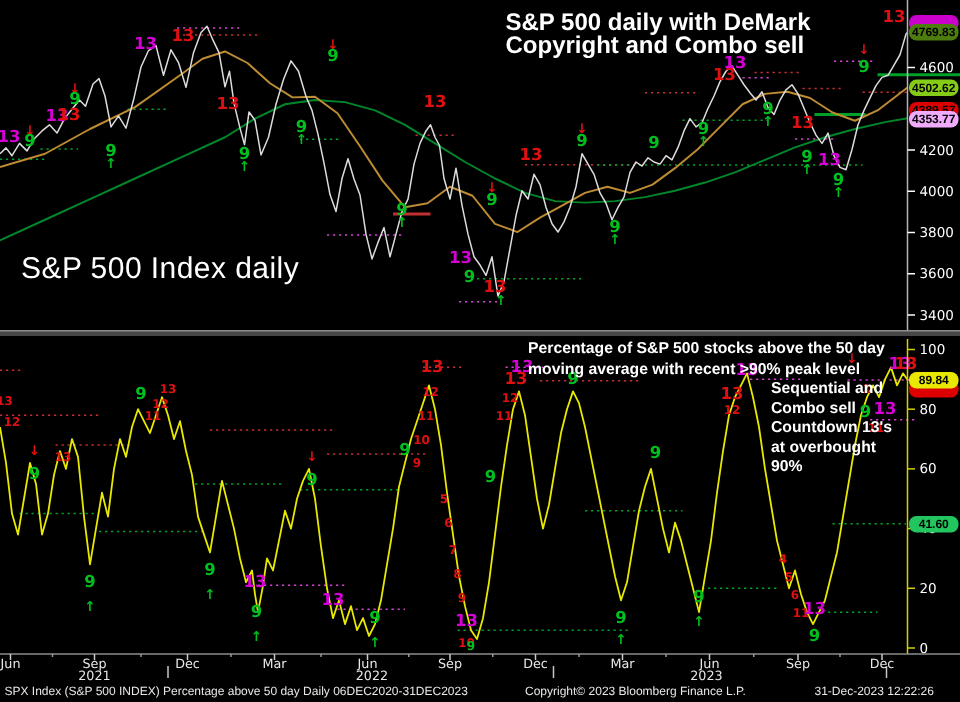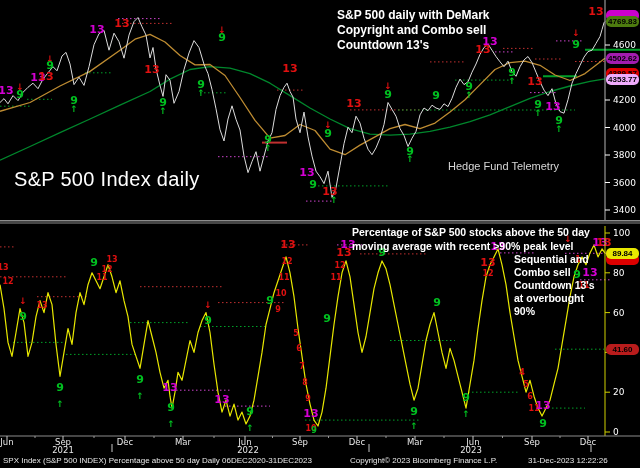--- a/index.html
+++ b/index.html
@@ -1,31 +1,31 @@
 <!DOCTYPE html>
 <html><head>
 <meta charset="utf-8">
 <style>
   html,body{margin:0;padding:0;background:#000;}
   #app{position:relative;width:640px;height:468px;background:#000;overflow:hidden;
        font-family:"Liberation Sans",sans-serif;}
   #chart-svg{position:absolute;left:0;top:0;}
   .txt{position:absolute;color:#fff;}
-  #title{left:337px;top:8px;font-size:12px;font-weight:bold;line-height:15px;}
+  #title{left:337px;top:8px;font-size:16px;font-weight:bold;line-height:15px;}
   #big-label{left:14px;top:168px;font-size:20px;font-weight:500;letter-spacing:.3px;}
   #watermark{left:448px;top:160px;font-size:11px;color:#d6d6d6;font-weight:500;}
   #note1{left:352px;top:225px;font-size:10.5px;font-weight:bold;line-height:14px;}
   #note2{left:514px;top:253px;font-size:10.5px;font-weight:bold;width:84px;line-height:13px;}
   #divider{position:absolute;left:0;top:220px;width:640px;height:3px;background:#474747;border-top:1px solid #8d8d8d;}
   .chip{position:absolute;left:606px;width:33px;height:11px;border-radius:5px;color:#000;
         font-size:8px;font-weight:bold;text-align:center;line-height:11px;}
   .foot{position:absolute;top:456px;font-size:8px;color:#e8e8e8;white-space:nowrap;}
   #foot-left{left:3px;}
   #foot-center{left:350px;}
-  #foot-right{left:528px;}
+  #foot-right{left:543px;}
 </style>
 </head>
 <body>
 
 <div id="app">
 
   <svg id="chart-svg" width="640" height="468">
     <g id="g-top">
         <line x1="0" x2="30" y1="106.2" y2="106.2" stroke="#00a028" stroke-width="1" stroke-dasharray="1.5,2.5"></line>
         <line x1="27" x2="52" y1="99.3" y2="99.3" stroke="#00a028" stroke-width="1" stroke-dasharray="1.5,2.5"></line>
@@ -254,43 +254,41 @@
         <text x="471" y="453" fill="#e8e8e8" font-size="8.5" font-family="DejaVu Sans, sans-serif" font-weight="normal" text-anchor="middle">2023</text>
         <line x1="112" y1="444" x2="112" y2="452" stroke="#c8c8c8" stroke-width="1"></line>
         <line x1="369" y1="444" x2="369" y2="452" stroke="#c8c8c8" stroke-width="1"></line>
         <line x1="591" y1="444" x2="591" y2="452" stroke="#c8c8c8" stroke-width="1"></line>
       </g>
   </svg>
 
   <div class="txt" id="title">
     <div>S&amp;P 500 daily with DeMark</div>
     <div>Copyright and Combo sell</div>
-    <div>Countdown 13's</div>
   </div>
 
   <div class="txt" id="big-label">S&amp;P 500 Index daily</div>
-  <div class="txt" id="watermark">Hedge Fund Telemetry</div>
 
   <div id="divider"></div>
 
   <div class="txt" id="note1">
     <div>Percentage of S&amp;P 500 stocks above the 50 day</div>
     <div>moving average with recent &gt;90% peak level</div>
   </div>
 
   <div class="txt" id="note2">Sequential and Combo sell Countdown 13's at overbought 90%</div>
 
   <div id="chip-layer">
       <div class="chip" style="top: 10px; background: rgb(204, 0, 204);"></div>
       <div class="chip" style="top: 16px; background: #4d7c0f;">4769.83</div>
-      <div class="chip" style="top: 53px; background: #a21caf;">4502.62</div>
+      <div class="chip" style="top: 53px; background: #84cc16;">4502.62</div>
       <div class="chip" style="top: 68px; background: rgb(221, 0, 0);">4389.57</div>
       <div class="chip" style="top: 74px; background: #f0abfc;">4353.77</div>
       <div class="chip" style="top: 254px; background: rgb(221, 0, 0);"></div>
       <div class="chip" style="top: 248px; background: rgb(232, 232, 0); text-align: center;">89.84</div>
-      <div class="chip" style="top: 344px; background: #b91c1c;">41.60</div>
+      <div class="chip" style="top: 344px; background: #22c55e;">41.60</div>
     </div>
 
   <div class="foot" id="foot-left">SPX Index (S&amp;P 500 INDEX) Percentage above 50 day  Daily 06DEC2020-31DEC2023</div>
   <div class="foot" id="foot-center">Copyright© 2023 Bloomberg Finance L.P.</div>
   <div class="foot" id="foot-right">31-Dec-2023 12:22:26</div>
 
 </div>
 
 </body></html>

